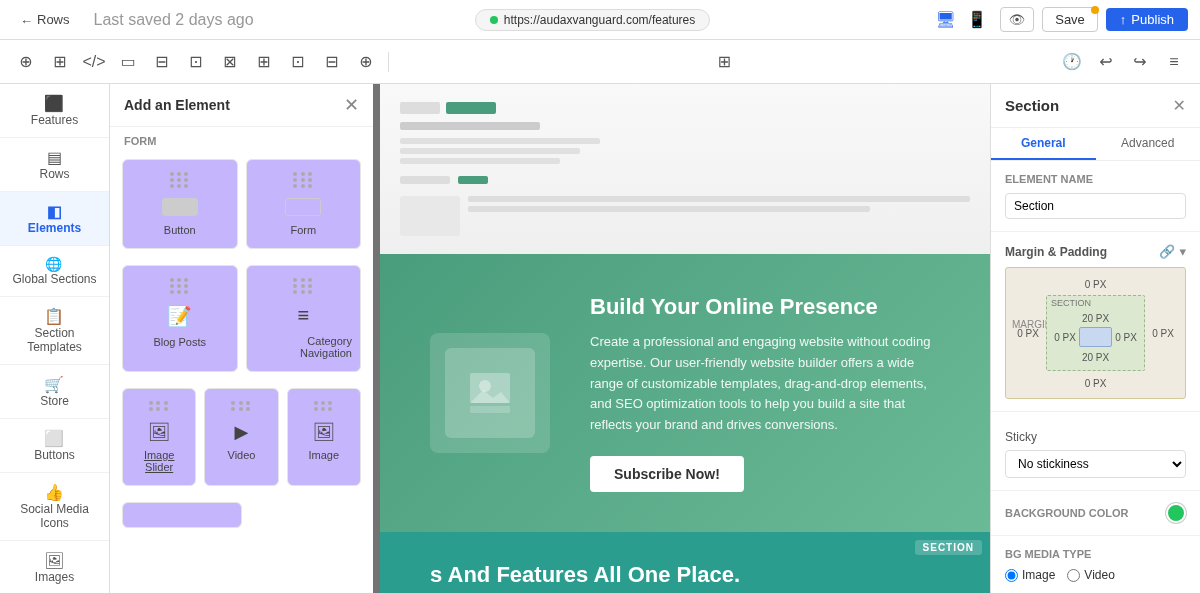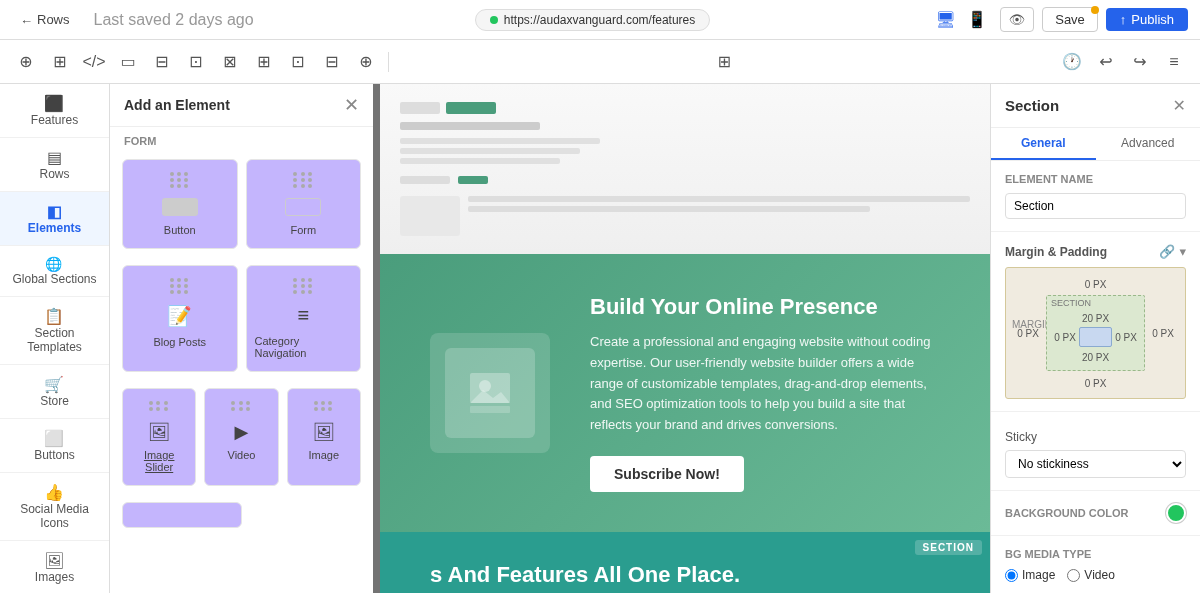--- a/index.html
+++ b/index.html
@@ -254,21 +254,21 @@
             <div class="dot"></div>
             <div class="dot"></div>
           <div class="dot"></div>
             <div class="dot"></div>
             <div class="dot"></div>
           <div class="dot"></div>
             <div class="dot"></div>
             <div class="dot"></div>
         </div>
         <div style="font-size:20px;margin-bottom:2px;">≡</div>
-        <span style="text-align:left;">Category Navigation</span>
+        <span style="text-align:right;">Category Navigation</span>
       </div>
     </div>
 
     <div class="elements-grid three-col">
       <div class="element-item">
         <div class="dots-icon">
           <div class="dot"></div>
             <div class="dot"></div>
             <div class="dot"></div>
           <div class="dot"></div>

